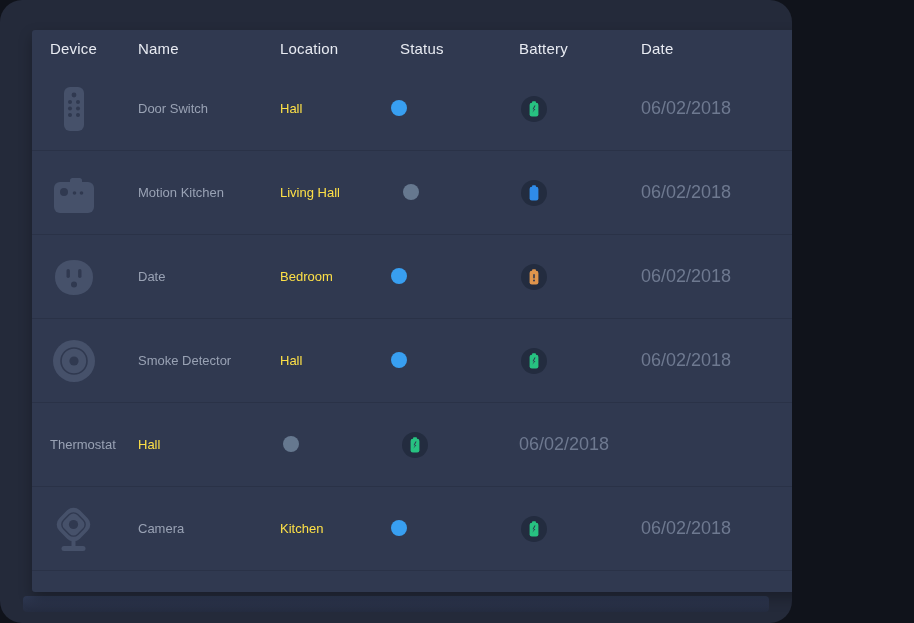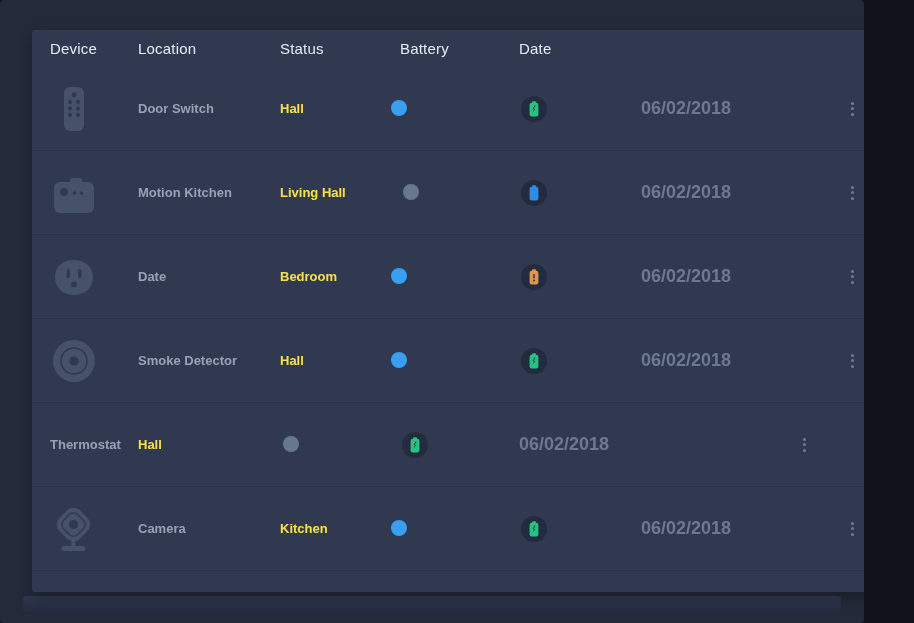--- a/index.html
+++ b/index.html
@@ -3,23 +3,23 @@
 <meta charset="utf-8">
 <style>
   * { margin: 0; padding: 0; box-sizing: border-box; }
   html,body { background: #10131b; }
   body {
     font-family: "Liberation Sans", "DejaVu Sans", sans-serif;
     width: 914px; height: 623px; overflow: hidden;
   }
   .stage {
     position: relative;
-    width: 864px; height: 623px;
+    width: 792px; height: 623px;
     background: #242A3A;
-    border-radius: 4px;
+    border-radius: 22px;
     overflow: hidden;
   }
   
   .behind-strip {
     position: absolute;
     left: 23px; right: 23px;
     top: 596px; height: 16px;
     background: linear-gradient(#2E3852, #252C40);
     border-radius: 4px;
   }
@@ -39,21 +39,20 @@
   }
   .thead {
     height: 37px;
     color: #E8EBF2;
     font-size: 15px;
     letter-spacing: 0.2px;
   }
   .row {
     height: 84px;
     border-bottom: 1px solid #2A3247;
-    font-weight: bold;
   }
   .cell-name  { color: #99A2B4; font-size: 13px; }
   .cell-loc   { color: #fde047; font-size: 13px; }
   .cell-date  { color: #6E7990; font-size: 18px; }
 
   
   .dev-ico { width: 48px; height: 48px; display: block; }
 
   
   .toggle {
@@ -99,20 +98,21 @@
 </style>
 </head>
 <body>
 
 <div class="stage">
   <div class="behind-strip"></div>
 
   <div class="card">
     <div class="grid-row thead">
       <span>Device</span>
+      <span>Name</span>
       <span>Location</span>
       <span>Status</span>
       <span>Battery</span>
       <span>Date</span>
       <span></span>
     </div>
     <div id="rows">
   <div class="grid-row row">
     <span class="cell-device">
             <svg class="dev-ico" viewBox="0 0 48 48">

